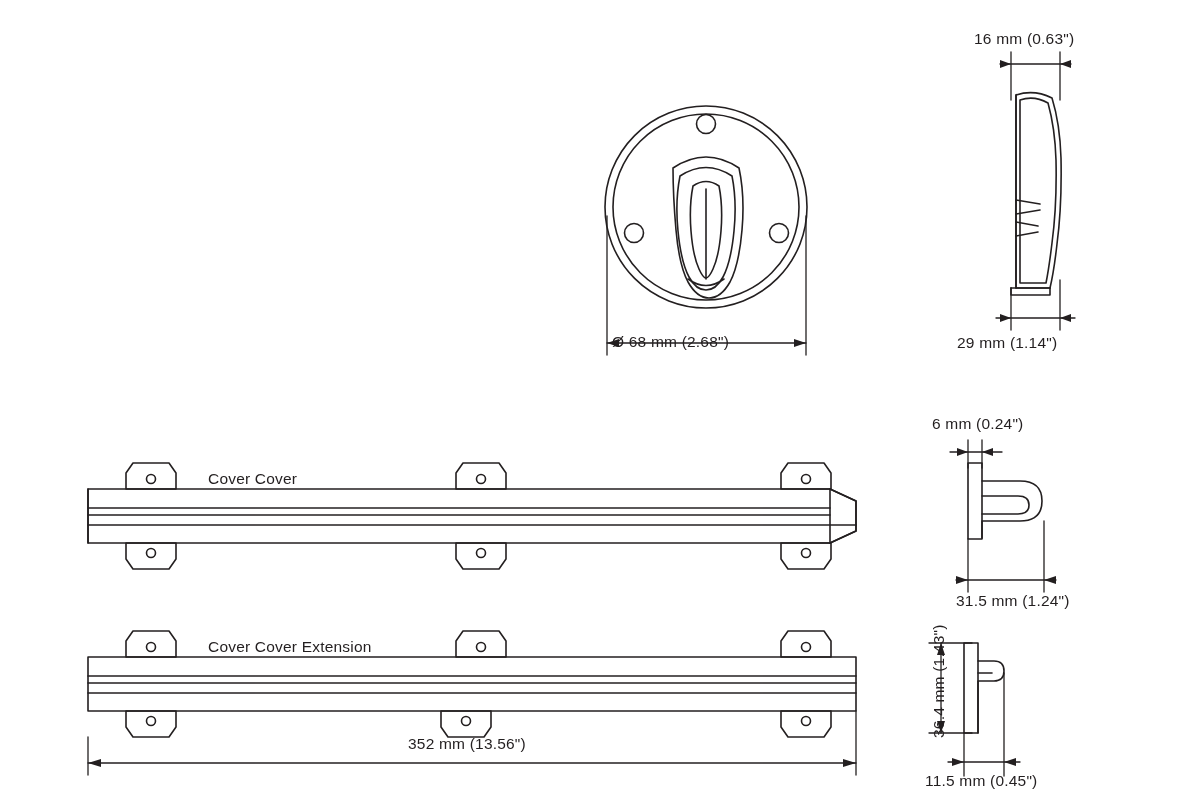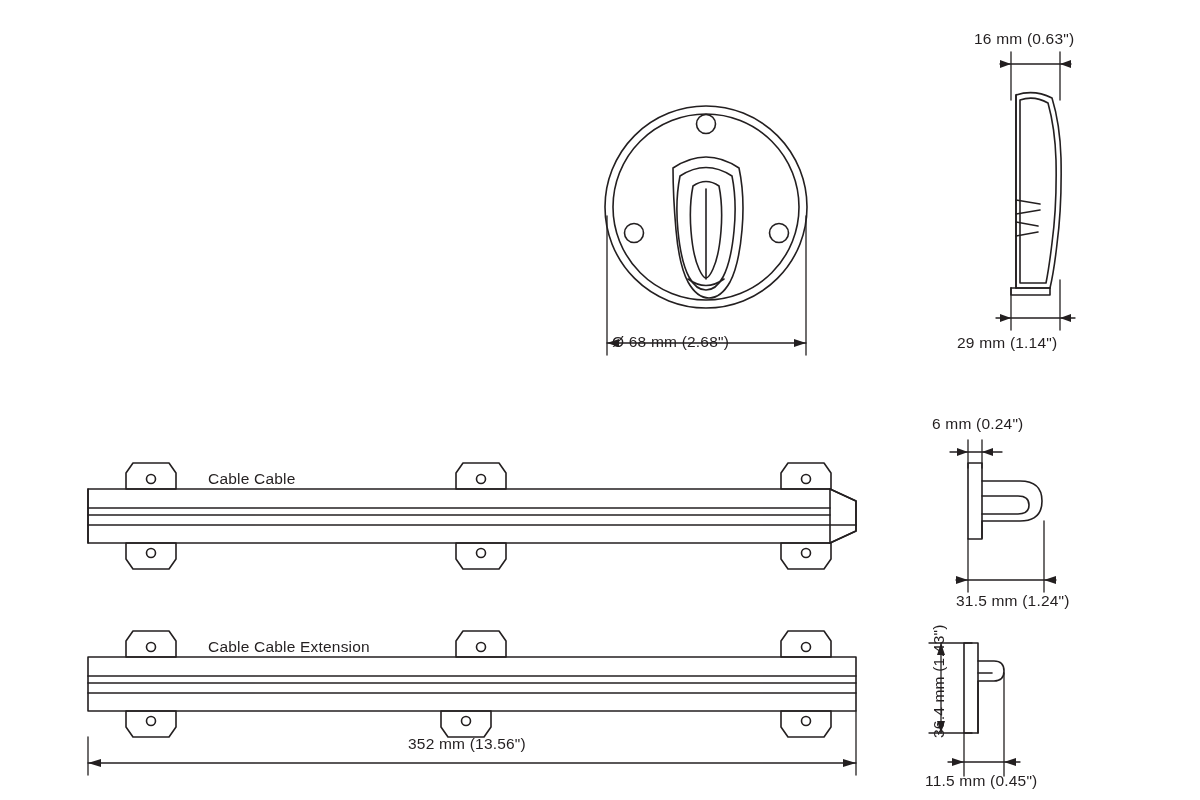--- a/index.html
+++ b/index.html
@@ -201,23 +201,23 @@
 
     </g>
   </svg>
 
   <div class="lbl" style="left:612px; top:333px;">Ø 68 mm (2.68")</div>
 
   <div class="lbl" style="left:974px; top:30px;">16 mm (0.63")</div>
 
   <div class="lbl" style="left:957px; top:334px;">29 mm (1.14")</div>
 
-  <div class="lbl part-lbl" style="left:208px; top:470px;">Cable Cable</div>
-
-  <div class="lbl part-lbl" style="left:208px; top:638px;">Cable Cable Extension</div>
+  <div class="lbl part-lbl" style="left:208px; top:470px;">Cover Cover</div>
+
+  <div class="lbl part-lbl" style="left:208px; top:638px;">Cover Cover Extension</div>
 
   <div class="lbl" style="left:408px; top:735px;">352 mm (13.56")</div>
 
   <div class="lbl" style="left:932px; top:415px;">6 mm (0.24")</div>
 
   <div class="lbl" style="left:956px; top:592px;">31.5 mm (1.24")</div>
 
   <div class="lbl rot" style="left:930px; top:738px;">36.4 mm (1.43")</div>
 
   <div class="lbl" style="left:925px; top:772px;">11.5 mm (0.45")</div>

